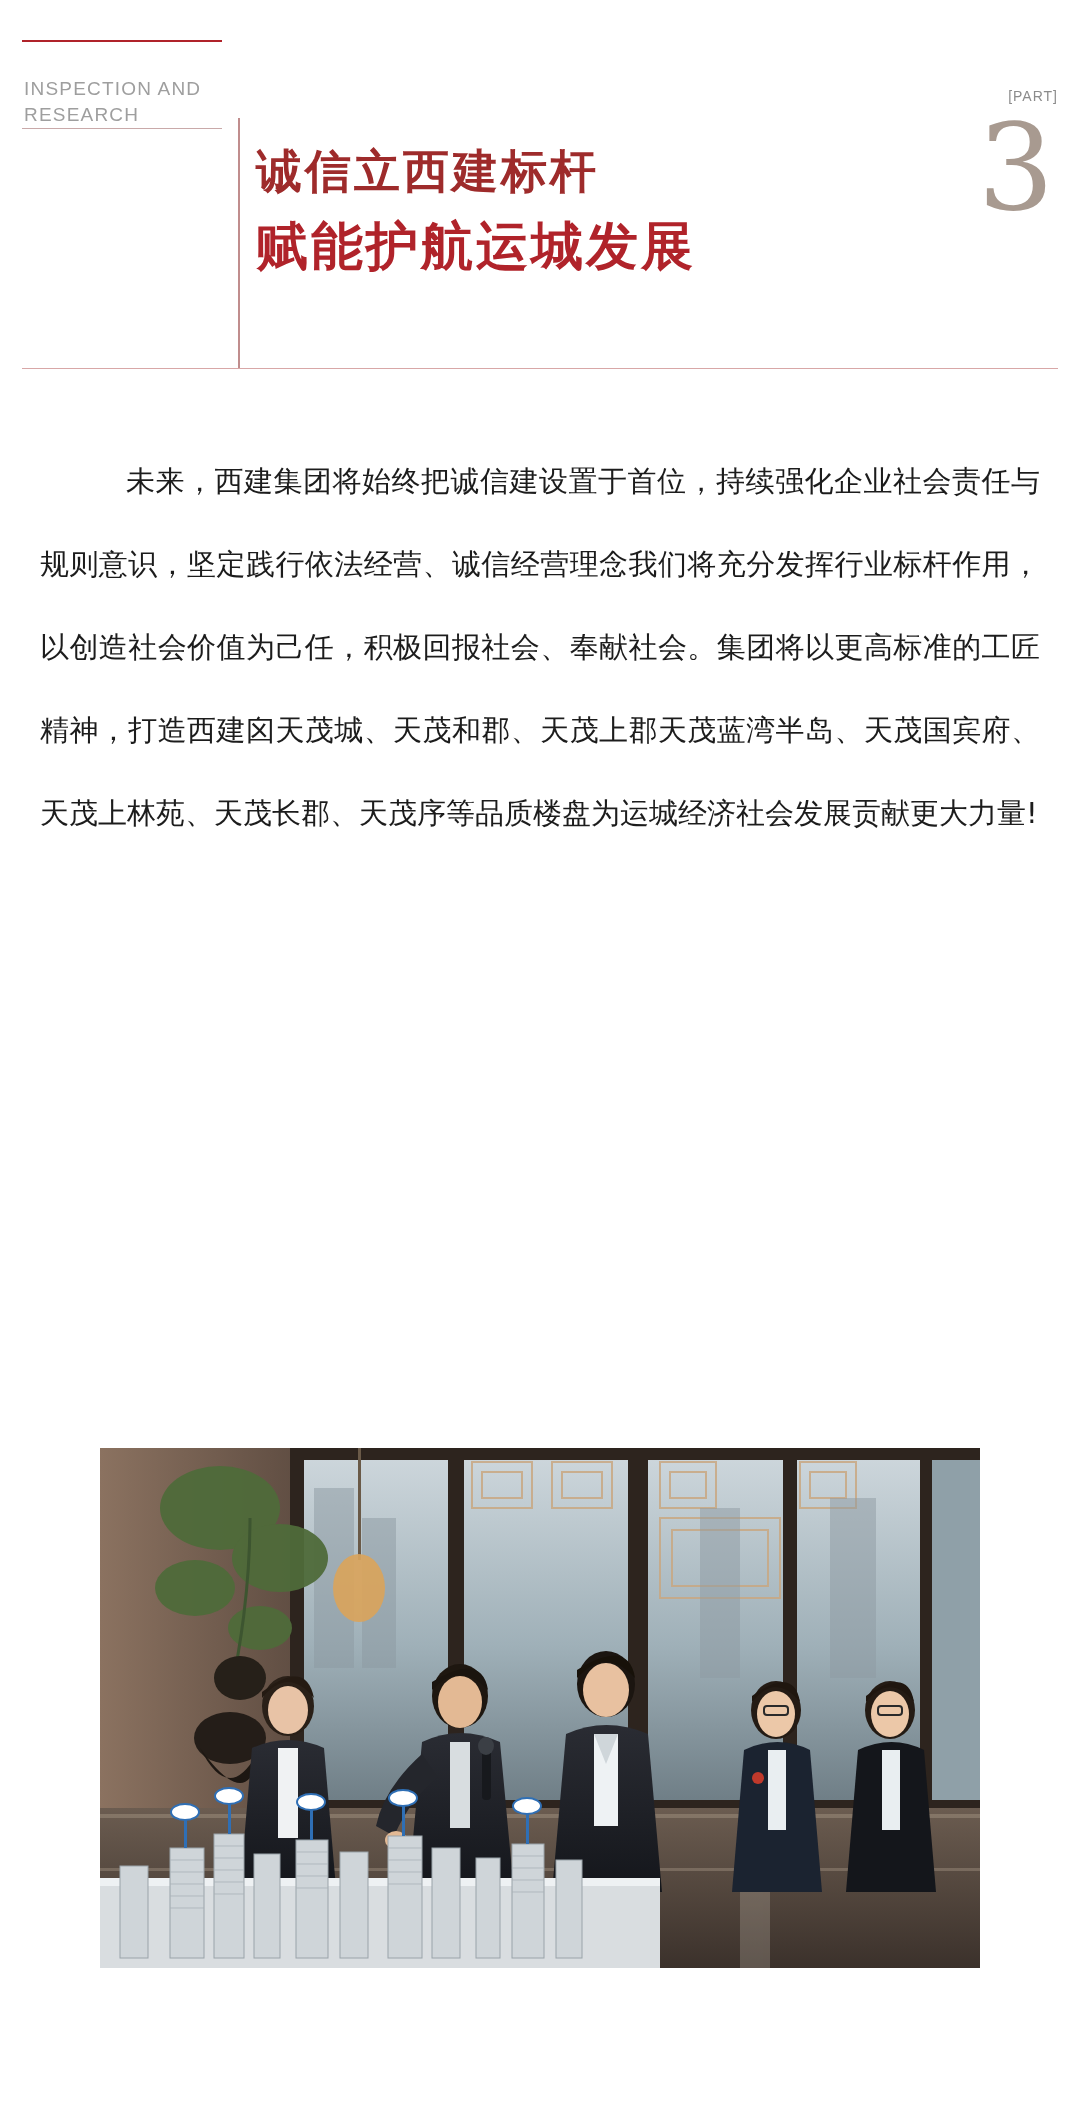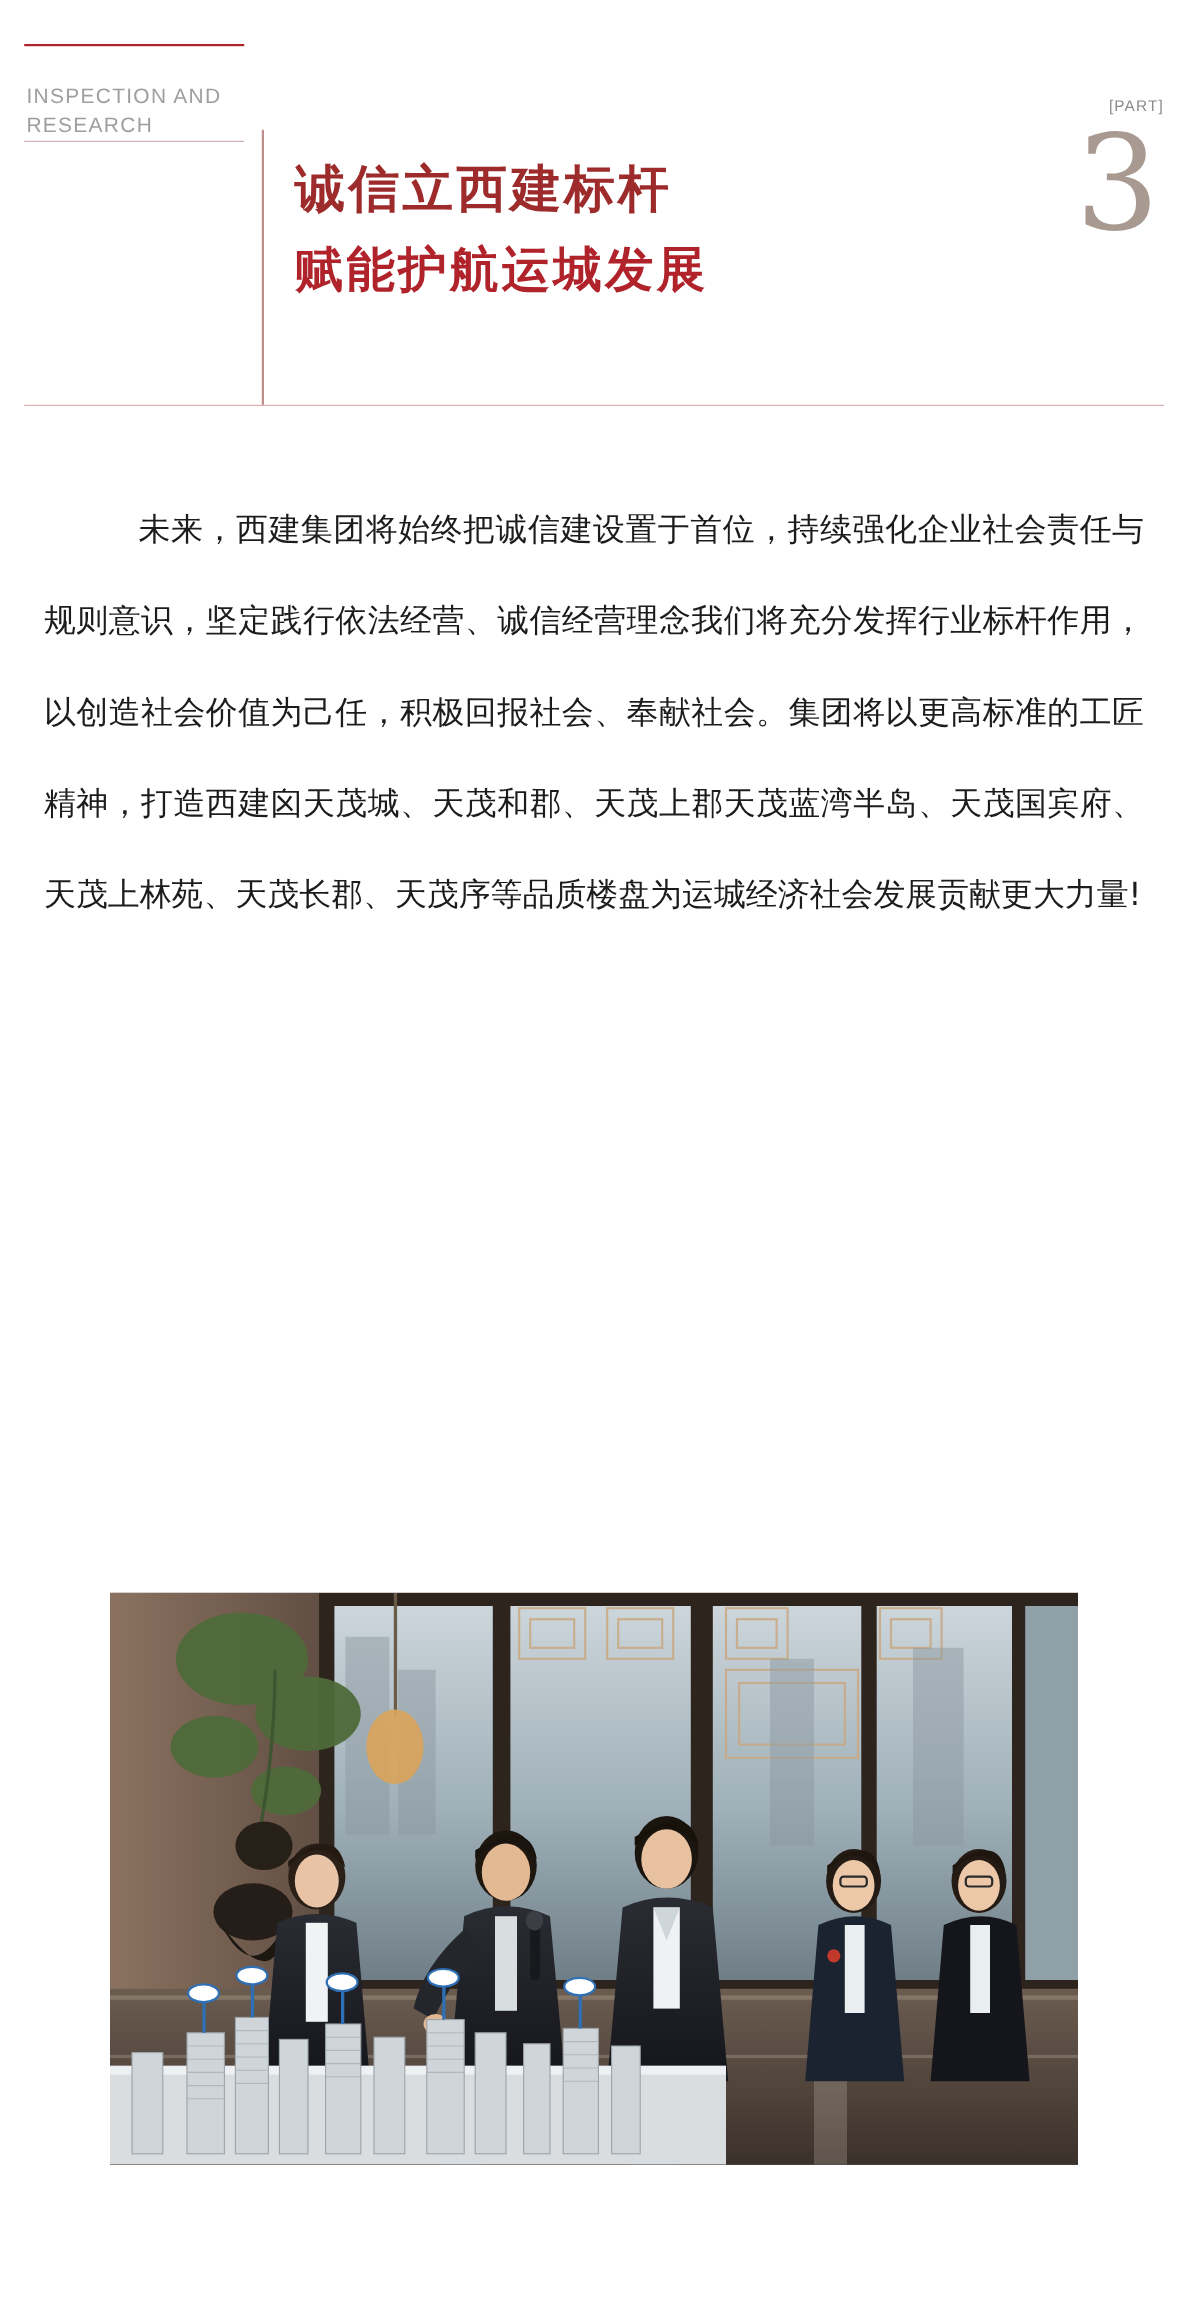--- a/index.html
+++ b/index.html
@@ -68,34 +68,34 @@
     width: 200px;
     font-size: 19px;
     letter-spacing: 1.2px;
     line-height: 26px;
     color: #9e9e9e;
     font-family: "Liberation Sans", sans-serif;
   }
 
   .title-wrap {
     position: absolute;
-    left: 268px;
+    left: 256px;
     top: 140px;
     width: 640px;
   }
   .title-line1 {
     font-size: 46px;
     font-weight: bold;
     color: #9e2b2b;
     letter-spacing: 3px;
     line-height: 62px;
     font-family: "DejaVu Sans", sans-serif;
   }
   .title-line2 {
-    font-size: 44px;
+    font-size: 52px;
     font-weight: bold;
     color: #b0232a;
     letter-spacing: 3px;
     line-height: 68px;
     margin-top: 10px;
     font-family: "DejaVu Sans", sans-serif;
   }
 
   .part-label {
     position: absolute;

